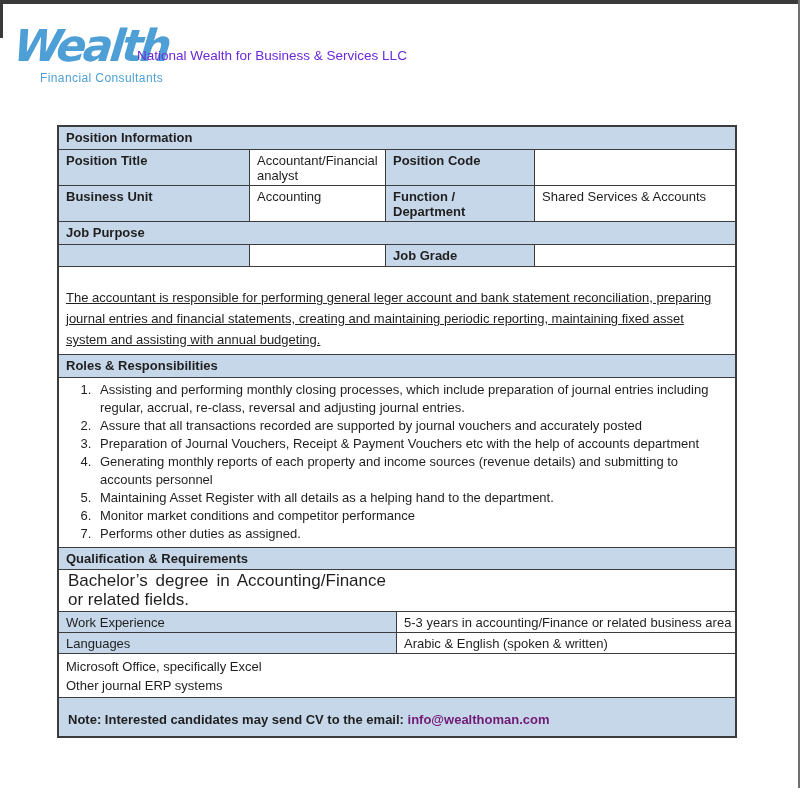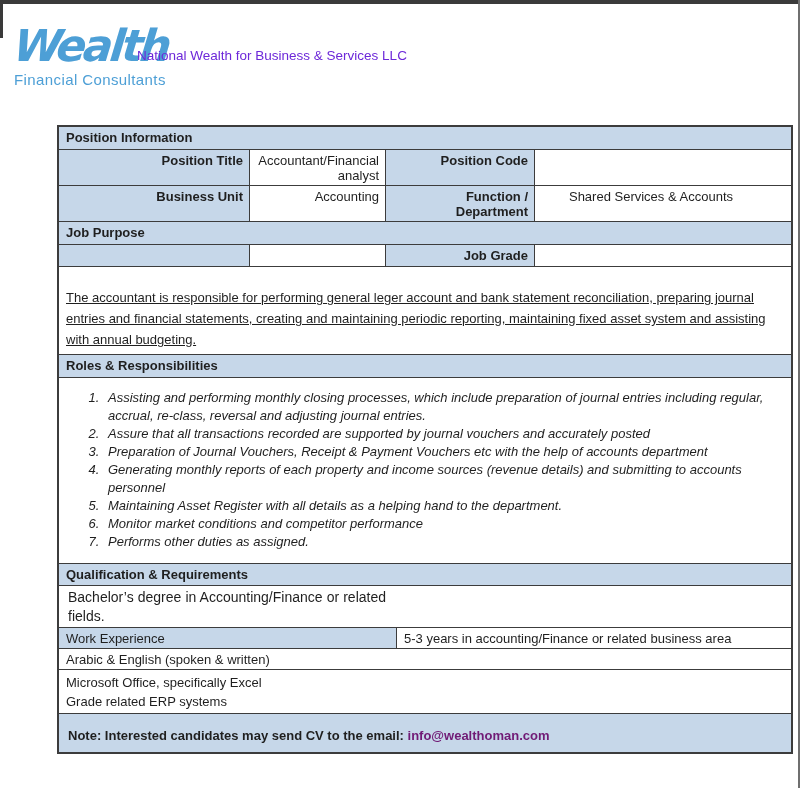--- a/index.html
+++ b/index.html
@@ -18,55 +18,55 @@
 
   
   .logo { position:absolute; left:14px; top:22px; width:150px; }
   .logo-word {
     font-family:"DejaVu Sans", sans-serif;
     font-size:44px; font-weight:bold; font-style:italic;
     color:#4d9fd6; letter-spacing:-3px; line-height:1.1;
     transform:skewX(-6deg);
   }
   .logo-tag {
-    font-size:15px; color:#4d9fd6; letter-spacing:0.4px;
-    margin-top:1px; white-space:nowrap;
+    font-size:12px; color:#4d9fd6; letter-spacing:0.4px;
+    margin-top:1px; margin-left:26px; white-space:nowrap;
   }
   .doc-title {
     position:absolute; left:137px; top:48px; width:560px;
     text-align:left; font-size:13.5px; color:#6d28d9;
   }
 
   
   .jd-table {
-    position:absolute; left:57px; top:125px; width:736px;
+    position:absolute; left:57px; top:125px; width:680px;
     border:2px solid #3c3c3c; background:#ffffff;
     font-size:13px;
   }
   .row { display:grid; border-top:1px solid #3c3c3c; }
   .row:first-child { border-top:none; }
-  .row.cols4 { grid-template-columns:190px 136px 149px 205px;text-align:right; }
+  .row.cols4 { grid-template-columns:190px 136px 149px 205px; }
   .row.cols2 { grid-template-columns:337px 343px; }
   .row.cols1 { grid-template-columns:1fr; }
   .cell { padding:3px 6px 2px 7px; border-left:1px solid #3c3c3c; }
   .cell:first-child { border-left:none; }
   .blue  { background:#c6d7e9; }
   .bold  { font-weight:bold; }
   .sec-head .cell { font-weight:bold; background:#c6d7e9; }
   .h22 { min-height:22px; }
   .h21 { min-height:21px; }
   .h34 { min-height:34px; }
   .h20 { min-height:20px; }
   .h37 { min-height:37px; }
   .h39 { min-height:39px; }
   .purpose-cell { min-height:46px; line-height:21px; padding:20px 8px 4px 7px;text-decoration:underline; }
   .roles-cell { min-height:164px; padding:3px 8px 4px 0; }
-  .roles-cell ol { margin:8px; padding-left:36px;font-style:italic; }
+  .roles-cell ol { margin:0; padding-left:36px; }
   .roles-cell li { line-height:18px; padding-left:5px; }
-  .edu-value { font-size:14px; line-height:18.5px; text-align:justify; padding:2px 10px 2px 9px; }
+  .edu-value { font-size:17px; line-height:18.5px; text-align:justify; padding:2px 10px 2px 9px; }
   .two-line div { line-height:19px; }
   .note-row .cell {
     min-height:38px; padding:14px 6px 6px 9px;
     background:#c6d7e9; font-weight:bold;
   }
   .note-email { color:#701a75; }
   a.note-email { text-decoration:none; }
 </style>
 </head>
 <body>
@@ -138,26 +138,27 @@
   </div>
 
   <div class="row cols2">
     <div class="cell h37 edu-value">Bachelor’s degree in Accounting/Finance or related fields.</div>
   </div>
   <div class="row cols2">
     <div class="cell blue h20">Work Experience</div>
     <div class="cell h20">5-3 years in accounting/Finance or related business area</div>
   </div>
   <div class="row cols2">
+    <div class="cell blue h20">Languages</div>
     <div class="cell h20">Arabic &amp; English (spoken &amp; written)</div>
   </div>
   <div class="row cols2">
     <div class="cell h39 two-line">
       <div>Microsoft Office, specifically Excel</div>
-      <div>Grade related ERP systems</div>
+      <div>Other journal ERP systems</div>
     </div>
   </div>
 
   <div class="row cols1 note-row">
     <div class="cell">
       <span>Note: Interested candidates may send CV to the email:</span>
       <span> </span>
       <a class="note-email" href="#">info@wealthoman.com</a>
     </div>
   </div>

